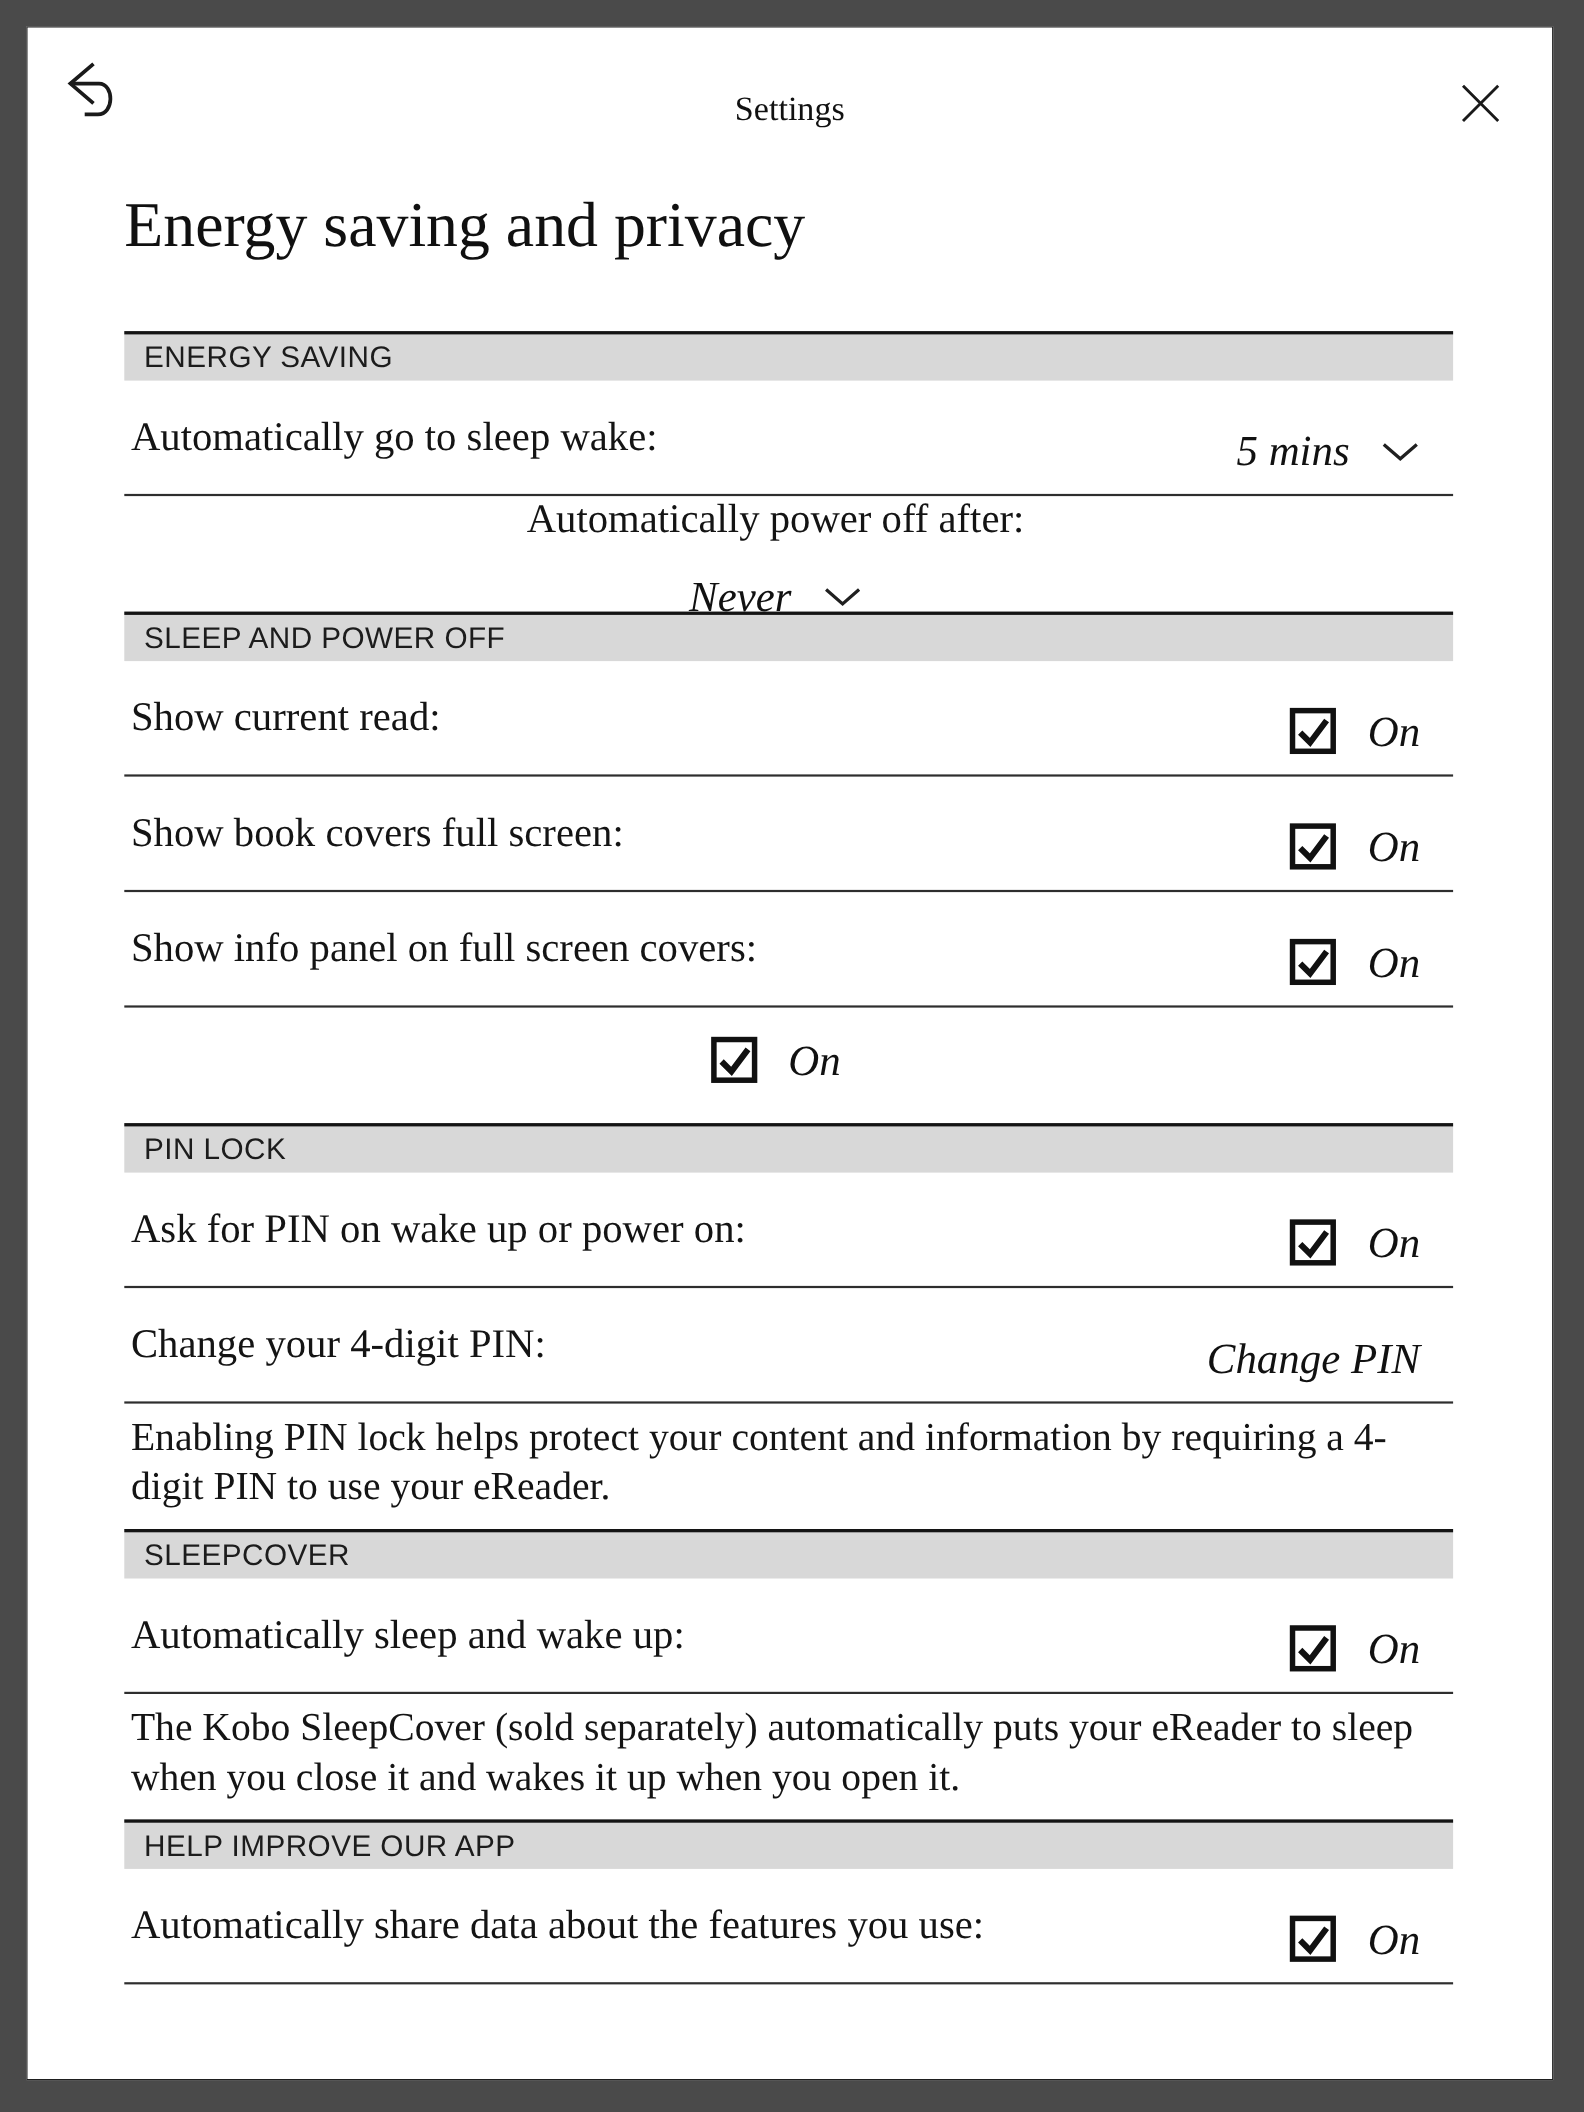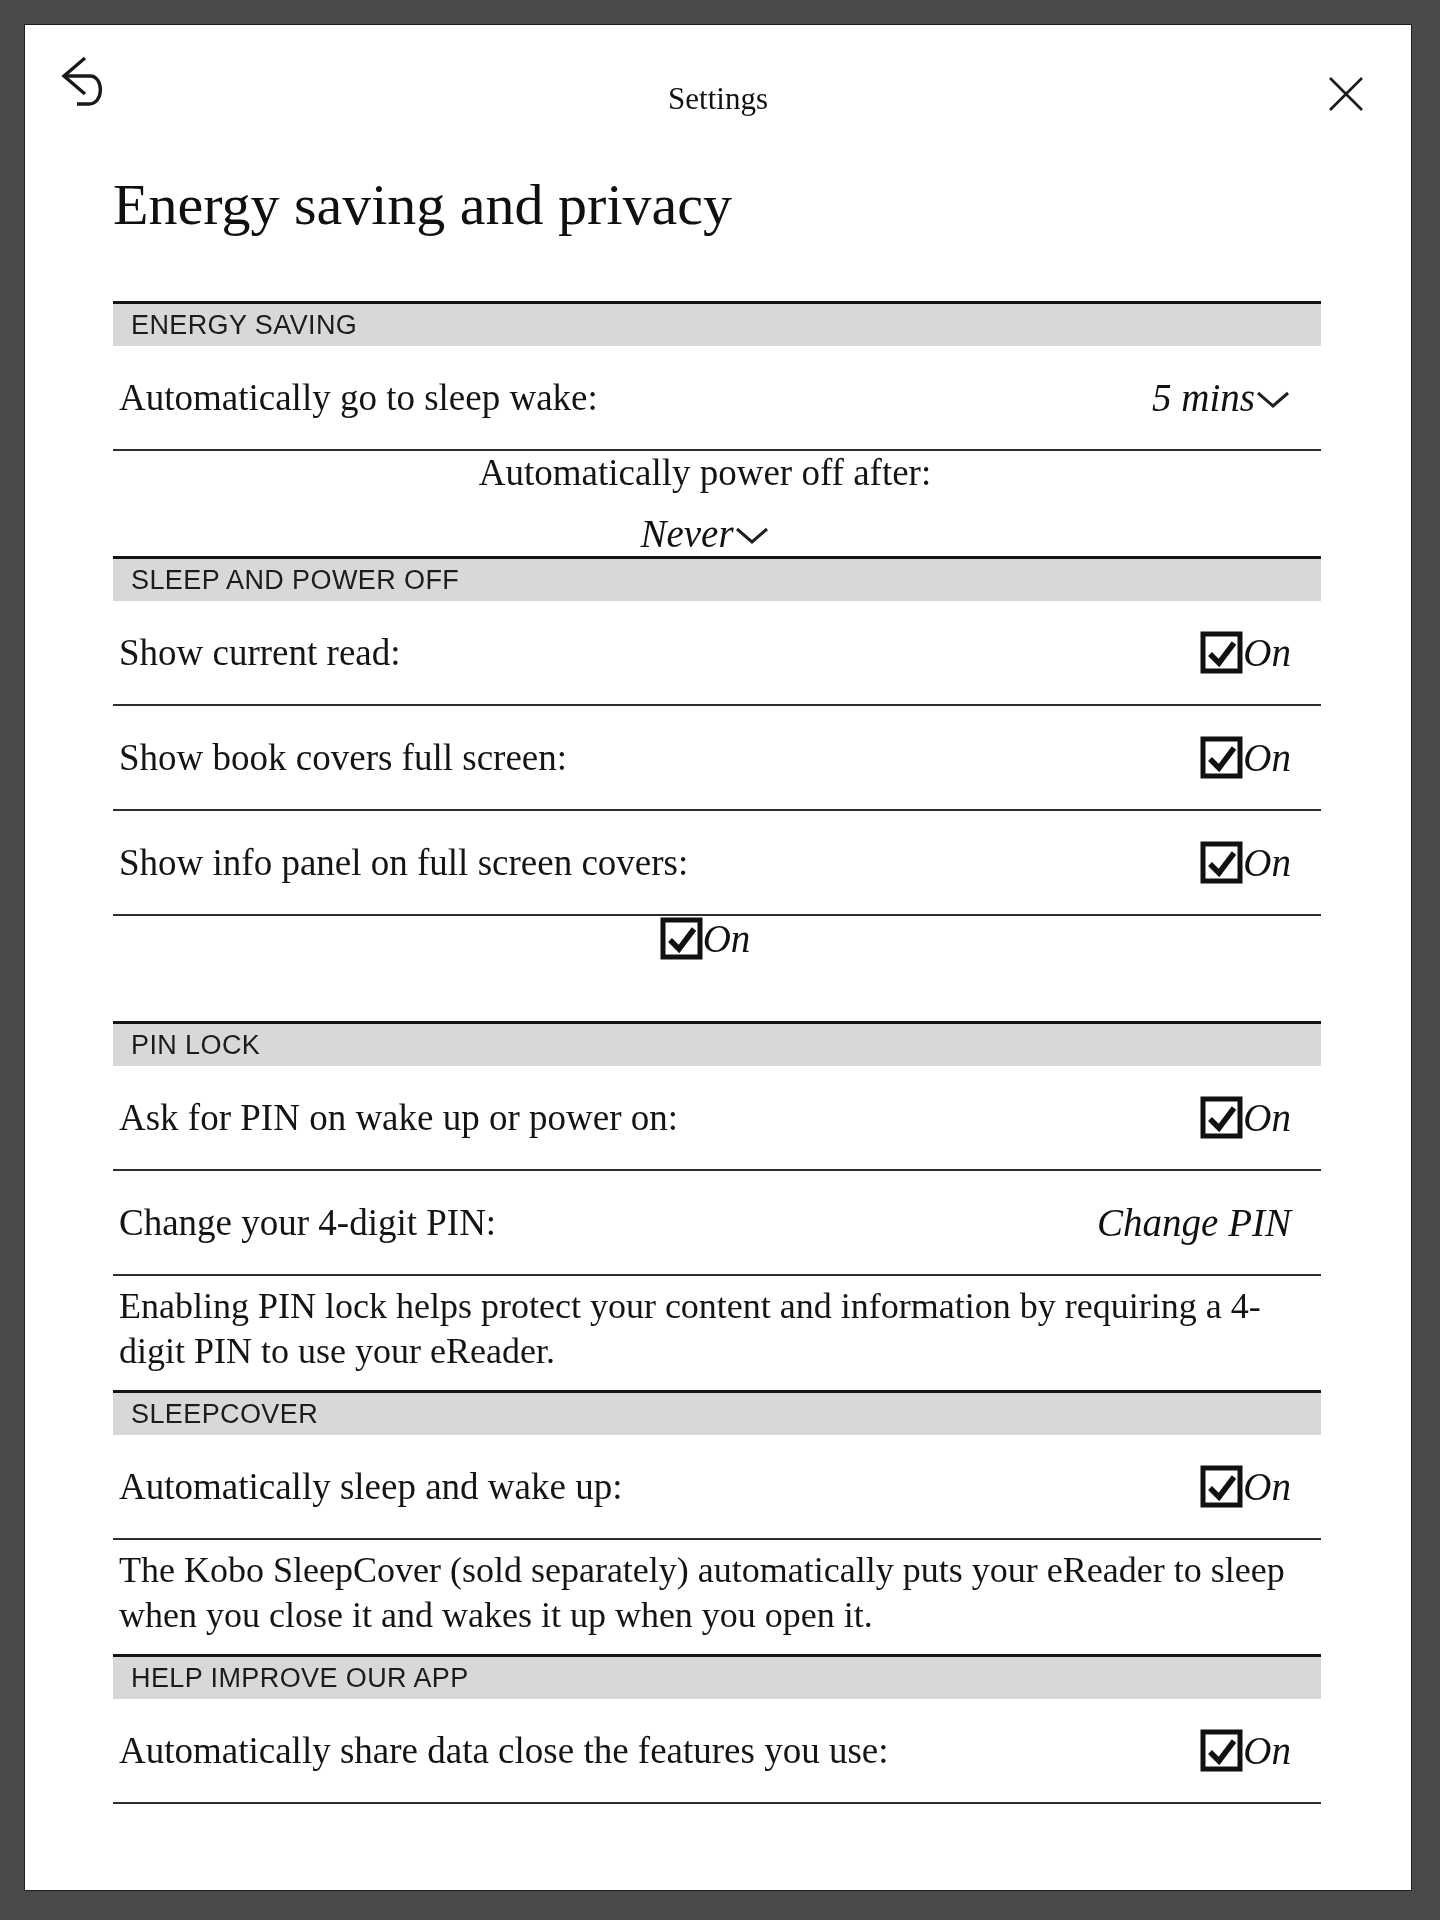--- a/index.html
+++ b/index.html
@@ -29,21 +29,21 @@
     font-family:"Liberation Sans",sans-serif;font-size:27px;color:#1c1c1c;letter-spacing:0.4px;
   }
   
   .row{
     height:105px;box-sizing:border-box;border-bottom:2px solid #2e2e2e;
     display:flex;align-items:center;justify-content:space-between;
     padding:0 30px 0 6px;font-size:37px;
   }
   .row.no-div{border-bottom:none;flex-direction:column;}
   .row-label{color:#141414;}
-  .ctrl{display:flex;align-items:center;flex:0 0 auto;}
+  .ctrl{display:flex;gap:28px;flex:0 0 auto;margin-top:26px;}
   .value{font-style:italic;font-size:39px;color:#111;}
   .chev{display:block;}
   .checkbox{width:43px;height:43px;display:block;}
   
   .desc{
     padding:8px 8px 16px 6px;font-size:36px;line-height:45px;color:#141414;
   }
 </style>
 </head>
 <body>
@@ -199,21 +199,21 @@
       </span>
     </div>
 
     <div class="desc">The Kobo SleepCover (sold separately) automatically puts your eReader to sleep when you close it and wakes it up when you open it.</div>
 
     <div class="band">
       <span>HELP IMPROVE OUR APP</span>
     </div>
 
     <div class="row">
-      <span class="row-label">Automatically share data close the features you use:</span>
+      <span class="row-label">Automatically share data about the features you use:</span>
       <span class="ctrl">
         <span class="checkbox">
           <svg width="43" height="43" viewBox="0 0 43 43">
               <rect x="3" y="3" width="37" height="37" fill="#fff" stroke="#111" stroke-width="5"></rect>
               <path d="M10 23 L19 32 L34 12" fill="none" stroke="#111" stroke-width="5.5"></path>
             </svg>
         </span>
         <span class="value">On</span>
       </span>
     </div>

